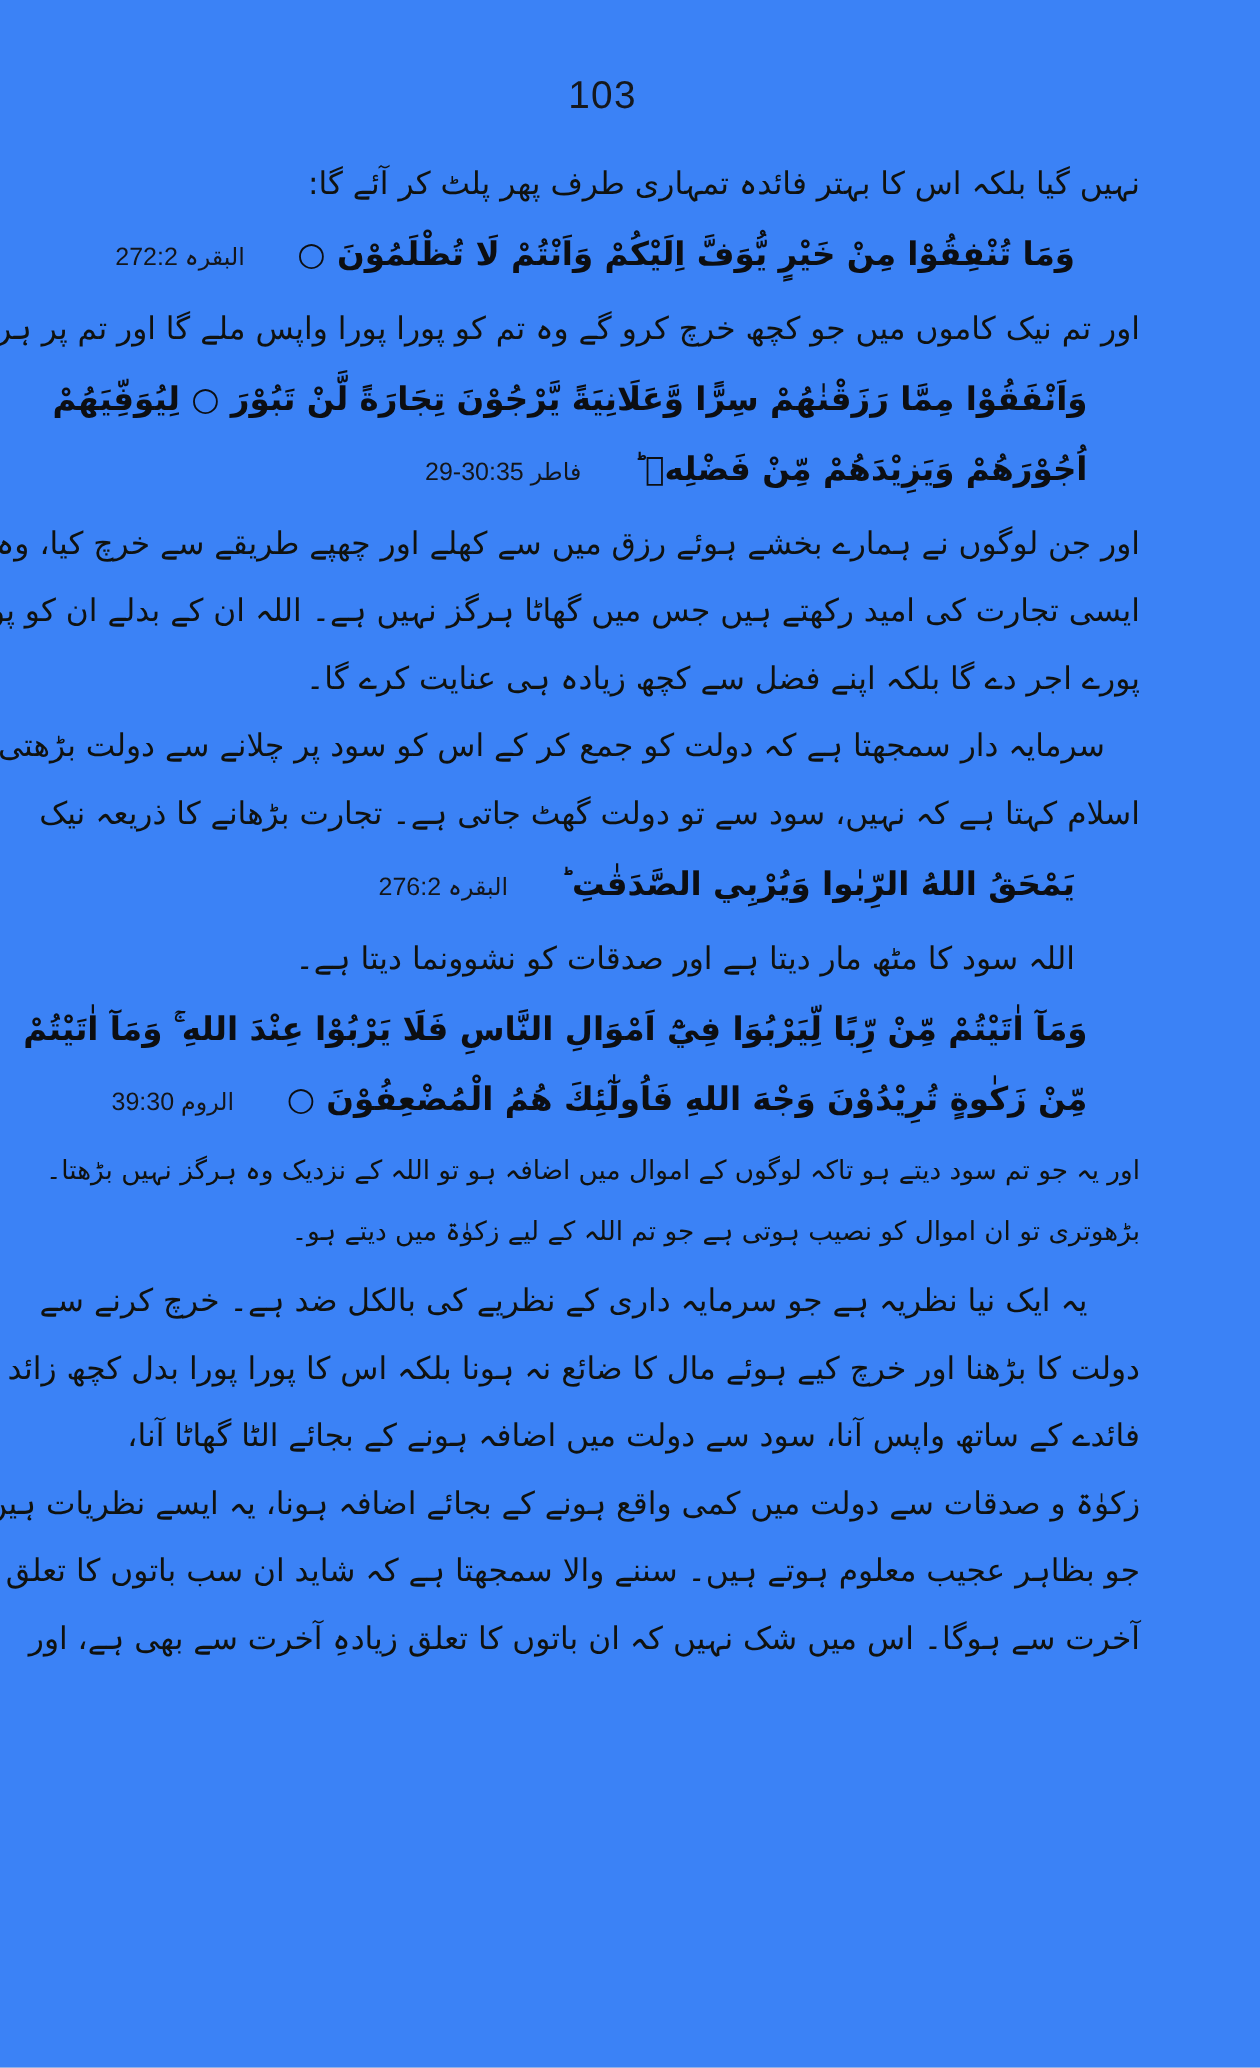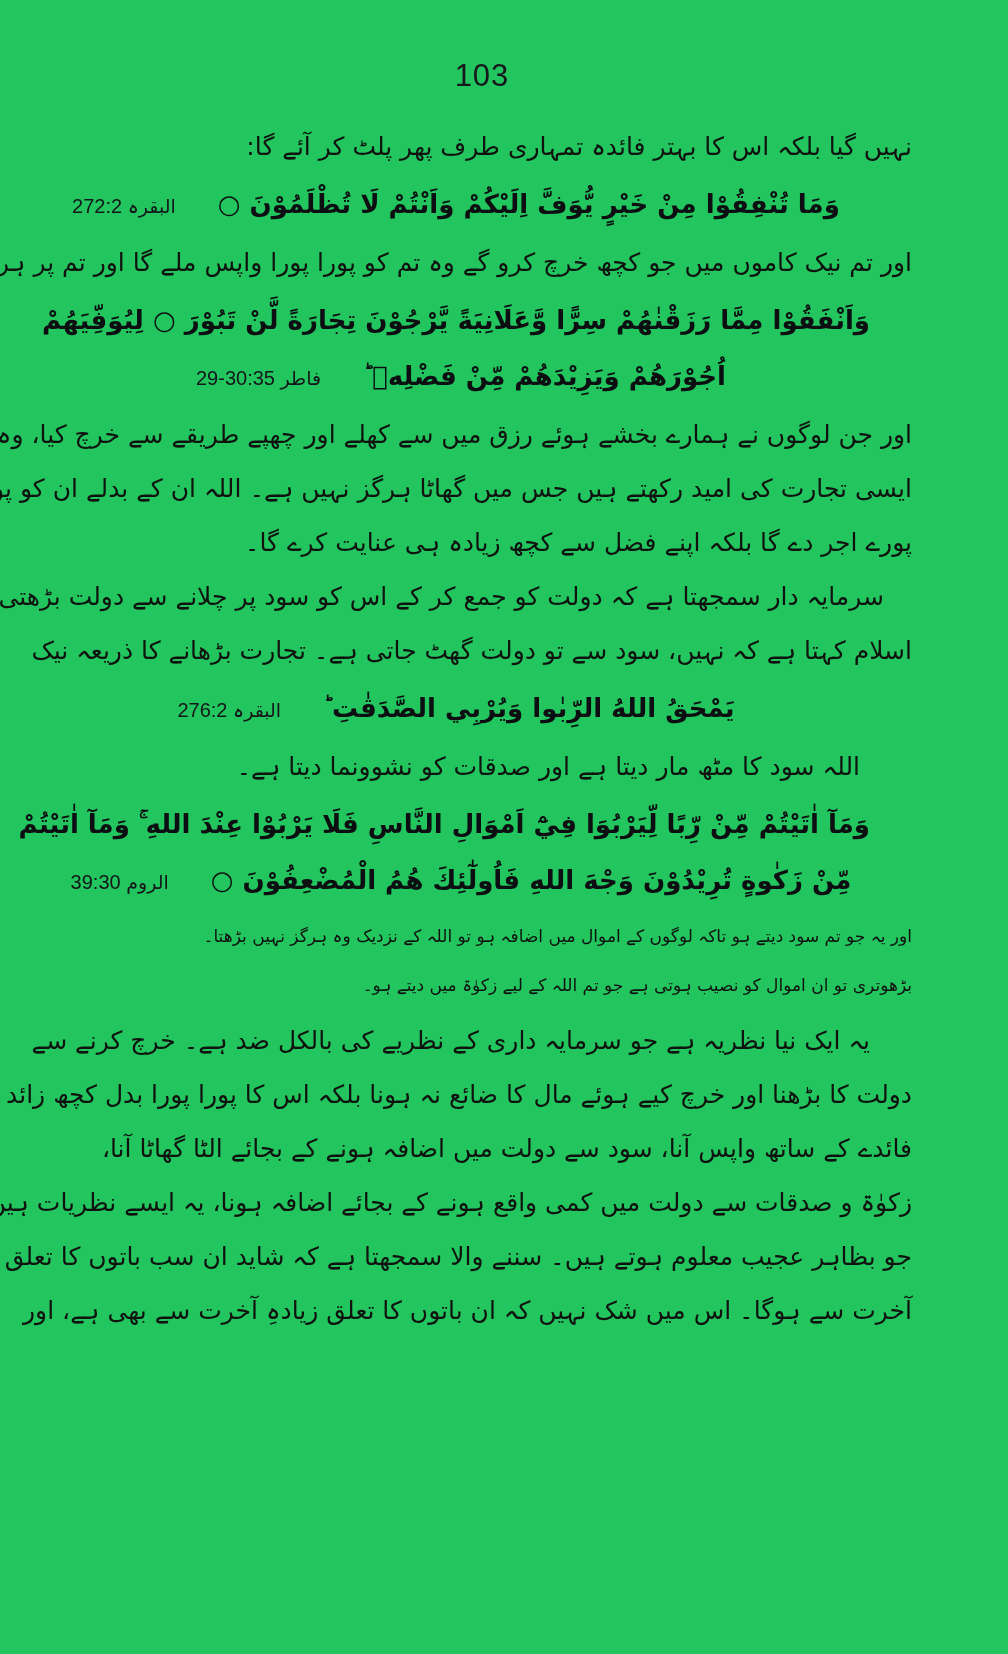--- a/index.html
+++ b/index.html
@@ -1,20 +1,20 @@
 <!DOCTYPE html>
 <html lang="ur" dir="rtl"><head>
 <meta charset="utf-8">
 <style>
   html,body{margin:0;padding:0;background:#d8d8d8;}
   .page{
     position:relative;
     width:1008px;height:1654px;
     margin:0 auto;
-    background:#22c55e;
+    background:#3b82f6;
     color:#111;
     direction:rtl;
     overflow:hidden;
     box-sizing:border-box;
     padding:58px 96px 0 52px;
   }
   .pageno{
     direction:ltr;
     text-align:center;
     font-family:"Liberation Sans",sans-serif;
@@ -24,27 +24,27 @@
     margin:0 0 26px 0;
   }
   .urdu{
     font-family:"DejaVu Sans","DejaVu Serif",sans-serif;
     font-size:25px;
     line-height:54px;
     text-align:right;
     white-space:nowrap;
     color:#10120f;
   }
-  .urdu.small{font-size:17px;line-height:49px;}
+  .urdu.small{font-size:21px;line-height:49px;}
   .verse{
     font-family:"DejaVu Sans",sans-serif;
     font-weight:bold;
     font-size:26px;
     line-height:56px;
-    text-align:center;
+    text-align:right;
     white-space:nowrap;
     color:#0c0e12;
   }
   .indent-sm{padding-right:28px;}
   .indent-md{padding-right:42px;}
   .indent-lg{padding-right:52px;}
   .vblock{margin:2px 0 2px 0;}
   .ref{
     font-family:"Liberation Sans",sans-serif;
     font-weight:normal;

